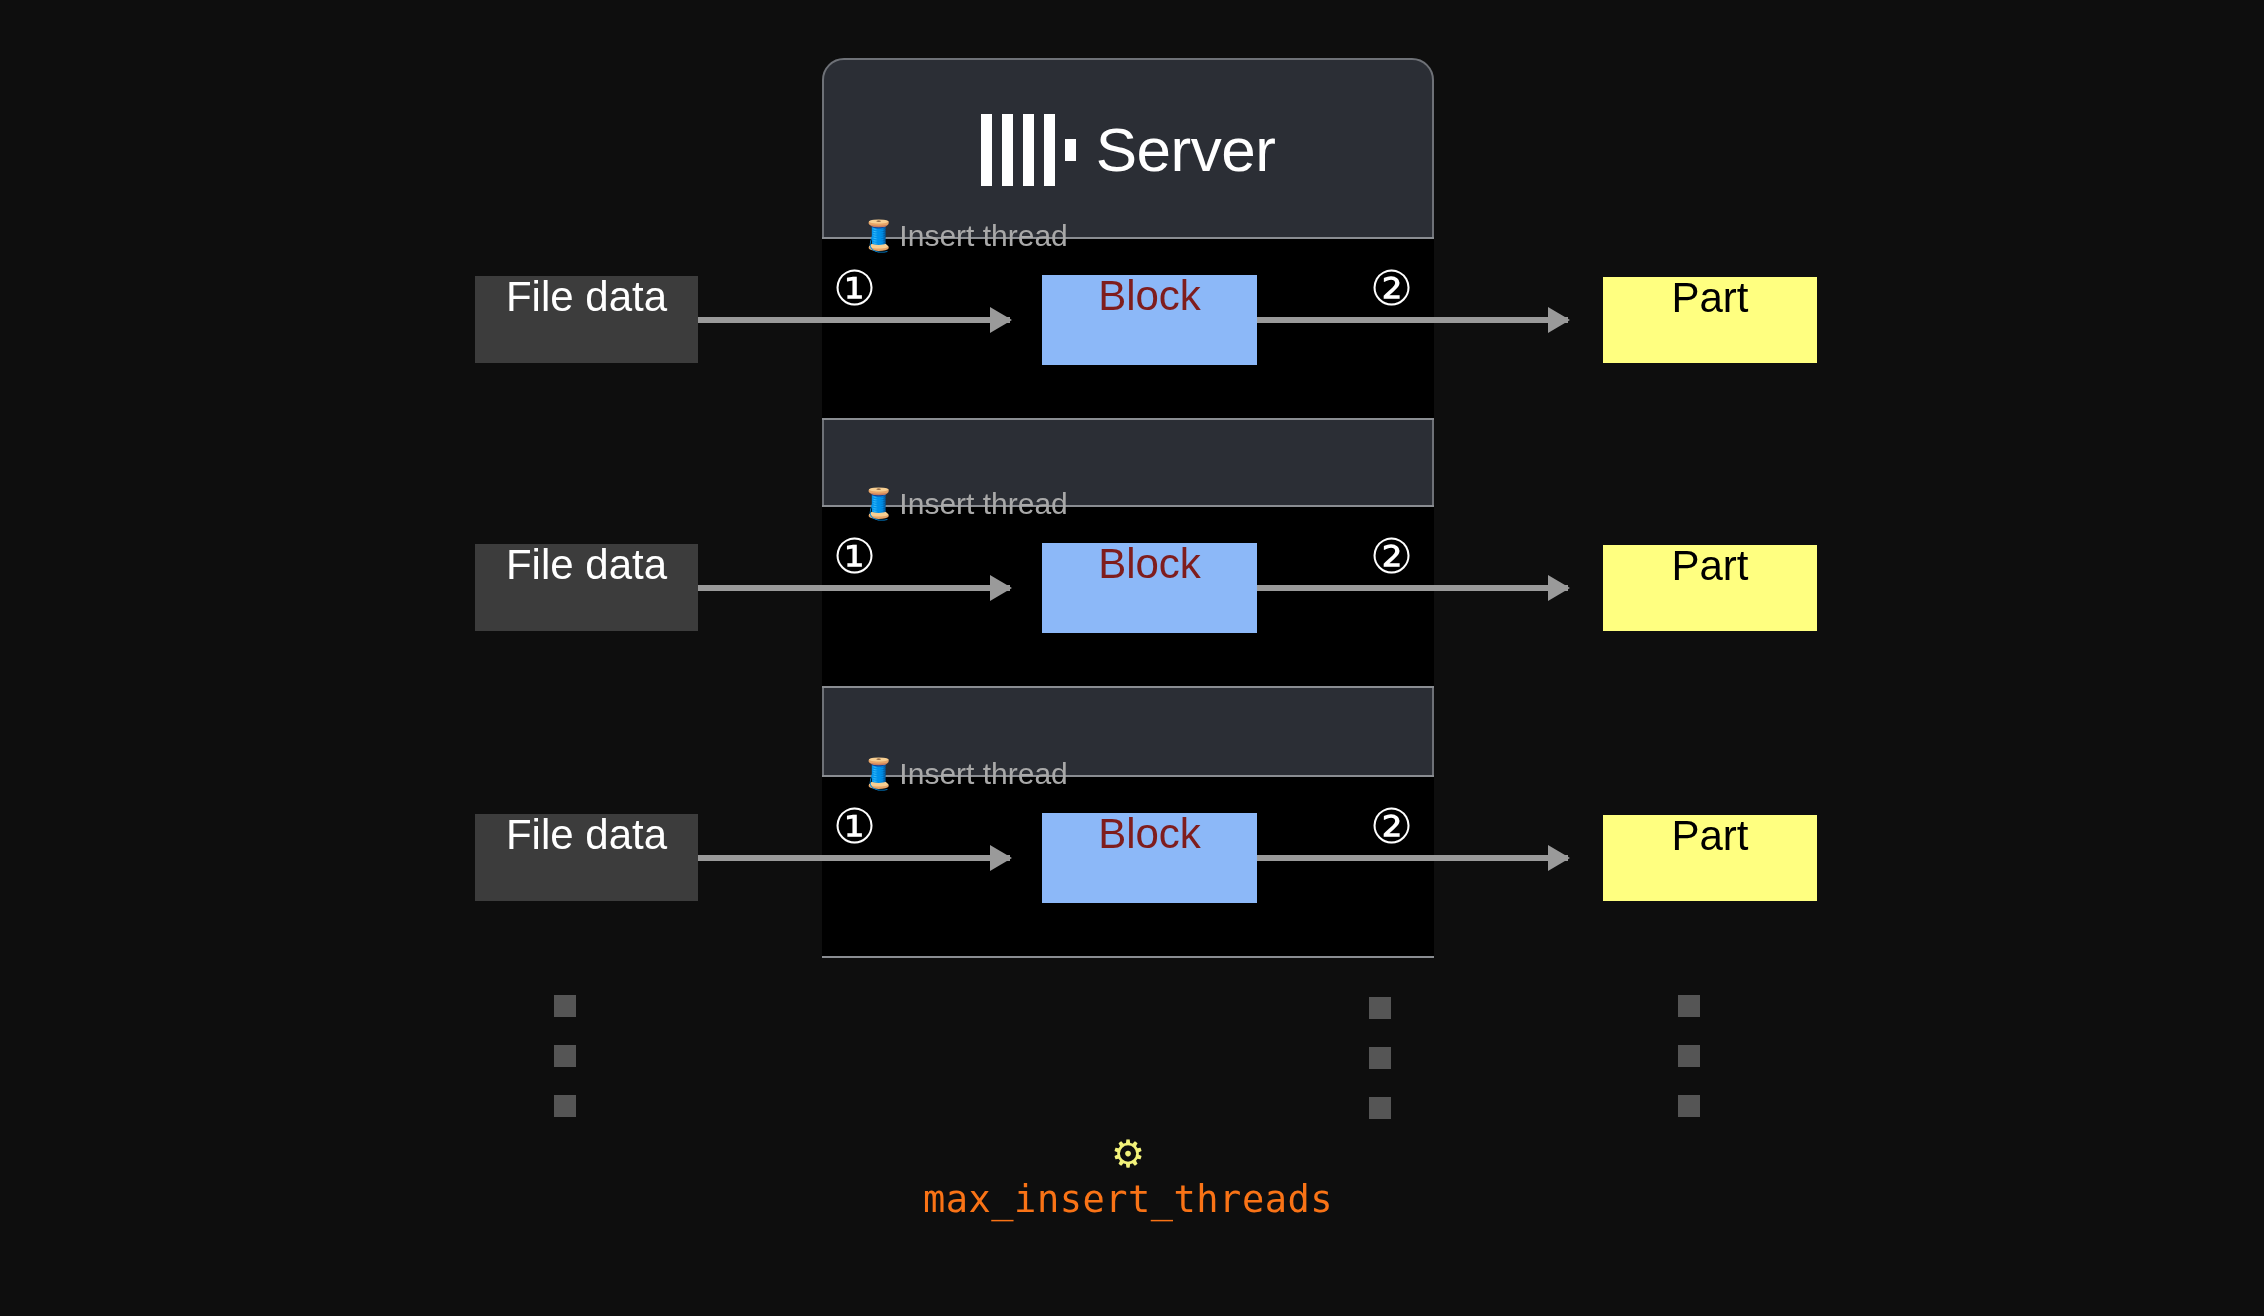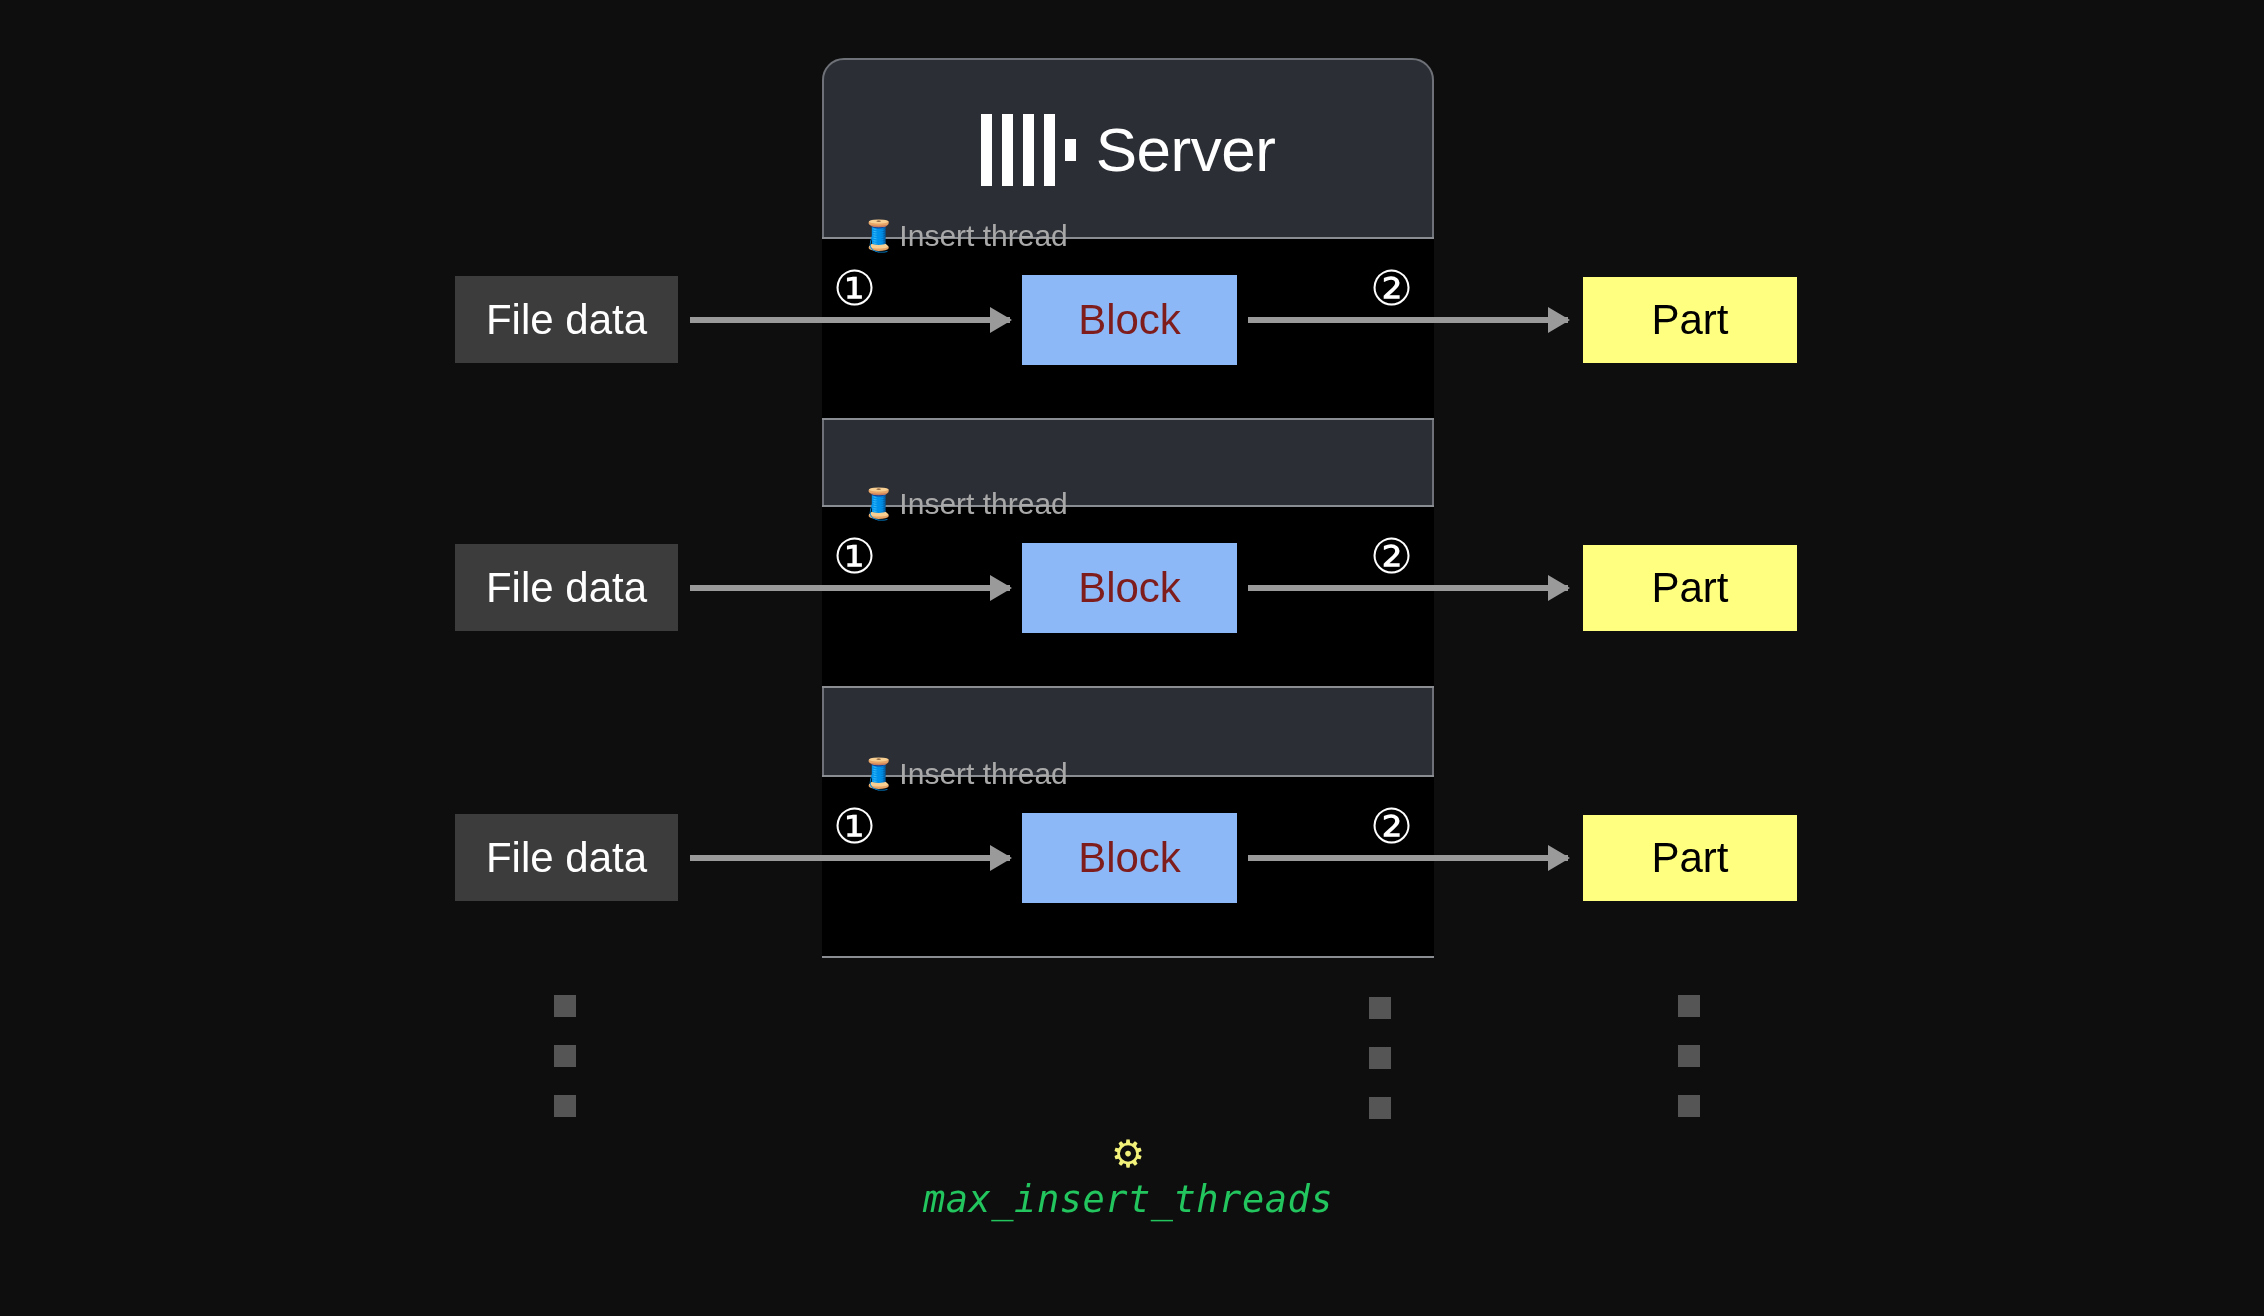--- a/index.html
+++ b/index.html
@@ -113,25 +113,25 @@
   .thread-label-text {
     color: #a9a9a9;
     font-size: 30px;
     line-height: 1;
   }
 
   
   .box {
     position: absolute;
     display: flex;
-    align-items: center;
     justify-content: center;
     font-size: 42px;
     line-height: 1;
     z-index: 5;
+    margin-left: 20px;
   }
 
   .box-file {
     width: 223px;
     height: 87px;
     background: #3c3c3c;
     color: #ffffff;
     left: 455px;
   }
   .box-file.r1 { top: 276px; }
@@ -225,26 +225,25 @@
     align-items: center;
     gap: 8px;
     z-index: 6;
   }
   #gear-icon {
     color: #f2f27a;
     font-size: 38px;
     line-height: 1;
   }
   #setting-name {
-    color: #22c55e;
+    color: #f97316;
     font-family: "DejaVu Sans Mono", monospace;
     font-size: 37px;
     line-height: 1;
     letter-spacing: 0.5px;
-    font-style: italic;
   }
 </style>
 </head>
 <body>
 
 <div id="stage">
 
   <div class="box box-file r1">
     <span>File data</span>
   </div>

